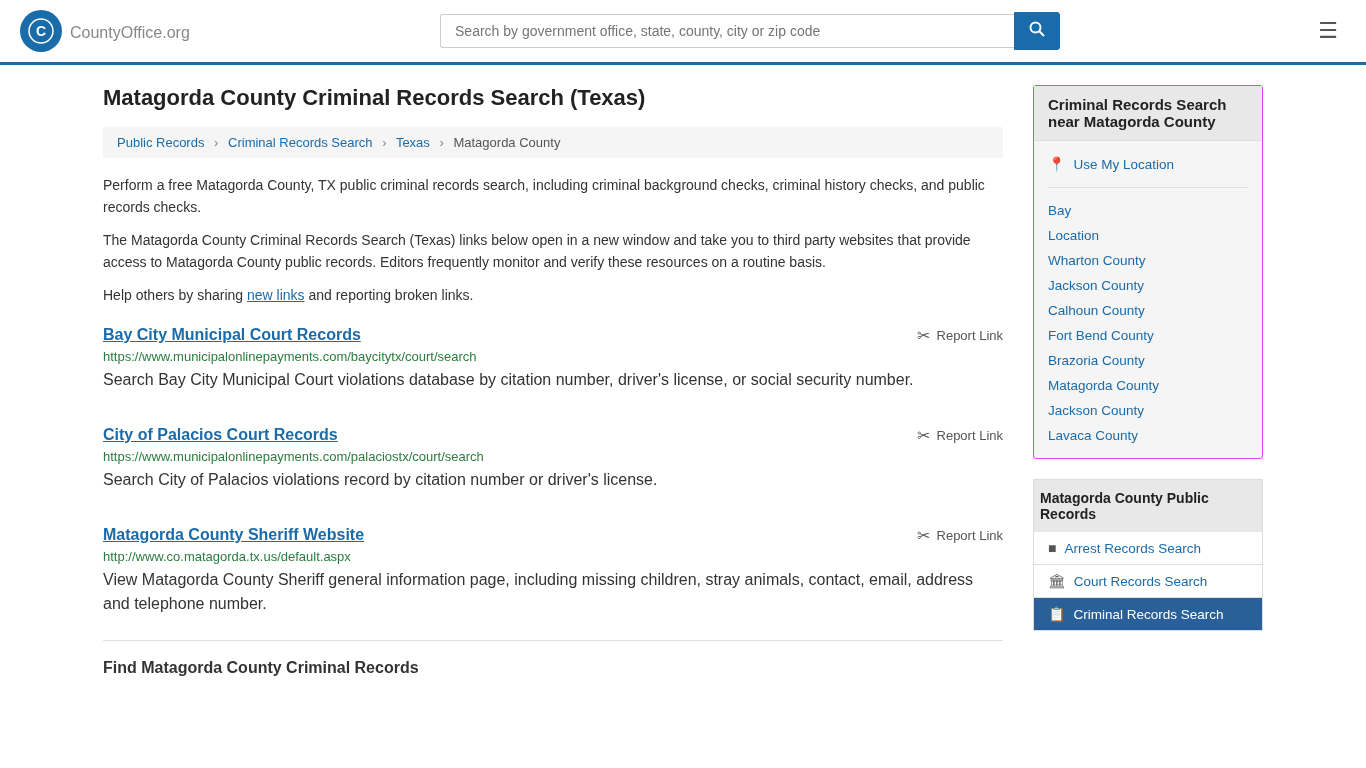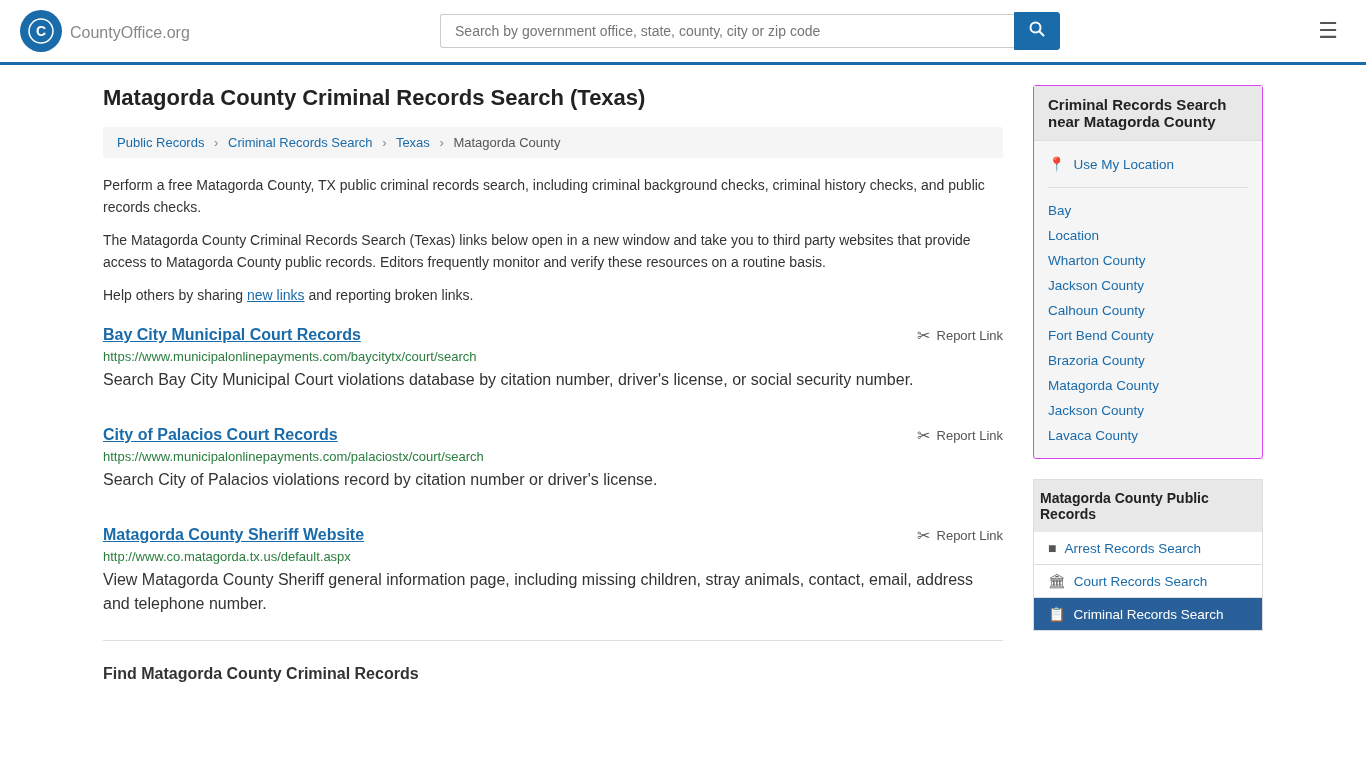--- a/index.html
+++ b/index.html
@@ -161,21 +161,21 @@
     }
     .record-desc {
       font-size: 16px;
       color: #333;
       line-height: 1.5;
     }
 
     
     .find-section {
       border-top: 1px solid #e0e0e0;
-      padding-top: 24px;
+      padding-top: 18px;
       margin-top: 10px;
     }
     .find-title {
       font-size: 16px;
       font-weight: bold;
       color: #333;
       margin-bottom: 10px;
     }
 
     

